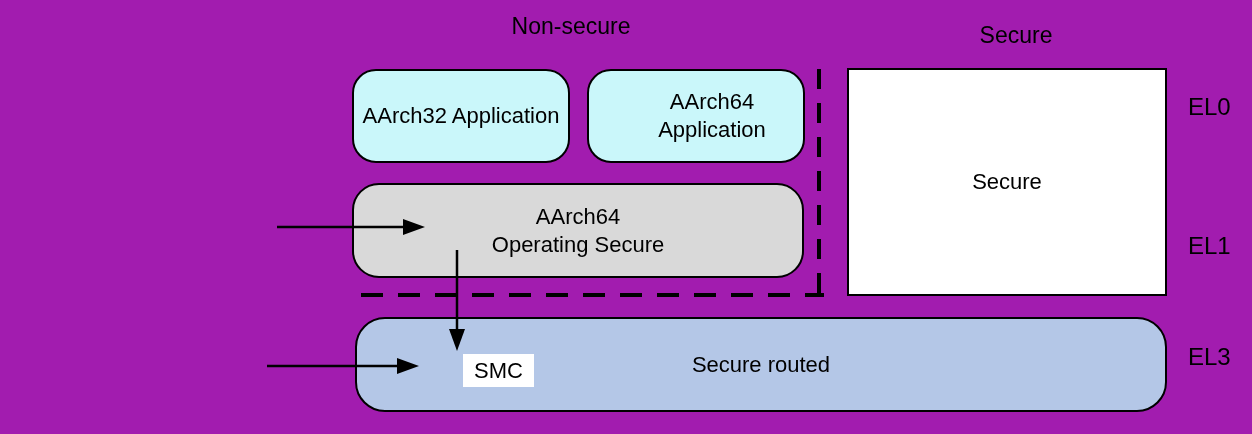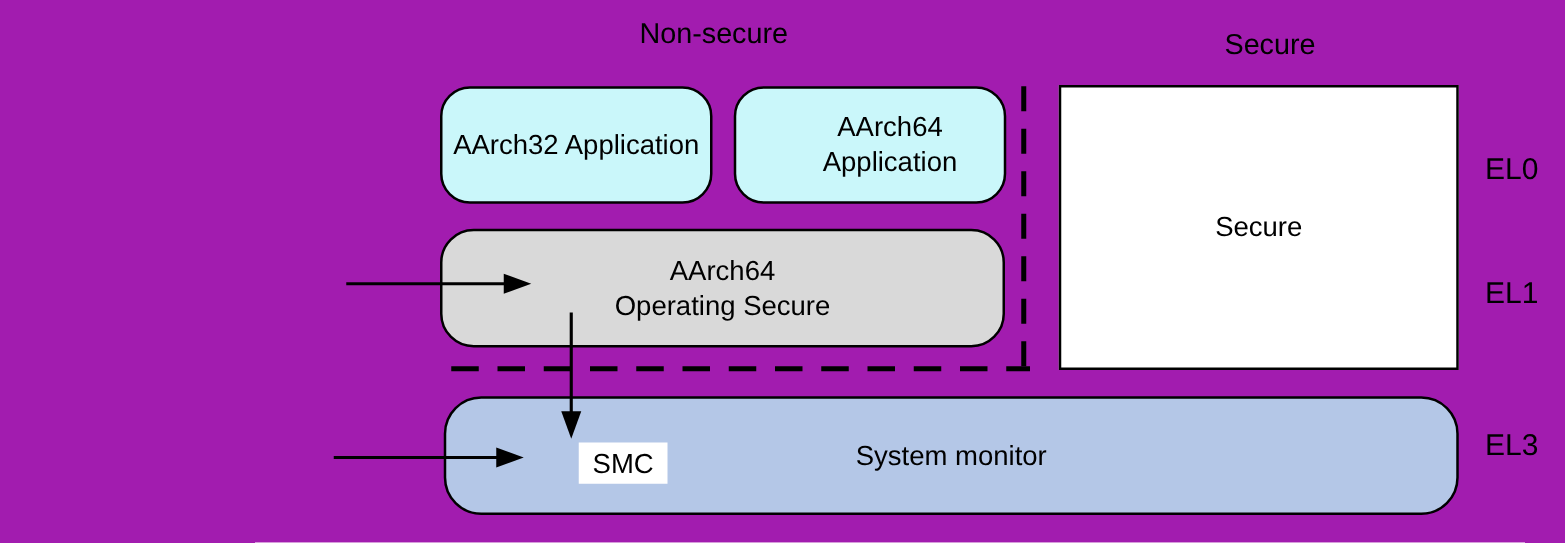--- a/index.html
+++ b/index.html
@@ -89,22 +89,22 @@
     margin-left: 40px;
   }
 
   
   .el-label {
     position: absolute;
     left: 1188px;
     font-size: 24px;
     white-space: nowrap;
   }
-  .el0 { top: 122px; }
-  .el1 { top: 221px; }
+  .el0 { top: 93px; }
+  .el1 { top: 232px; }
   .el3 { top: 343px; }
 
   
   .annotation {
     position: absolute;
     font-size: 23px;
     line-height: 29px;
     white-space: nowrap;
   }
   .annotation-irq { left: 28px; top: 198px; }
@@ -139,21 +139,21 @@
   <div class="node os-box" style="background: rgb(217, 217, 217);">
     <span>AArch64</span>
     <span>Operating Secure</span>
   </div>
 
   <div class="node secure-world-box" style="background: rgb(255, 255, 255);">
     <span>Secure</span>
   </div>
 
   <div class="node monitor-box" style="background: rgb(180, 199, 231);">
-    <span>System monitor</span>
+    <span>Secure routed</span>
     <div class="smc-box" style="background: rgb(255, 255, 255);">
       <span>SMC</span>
     </div>
   </div>
 
   <div class="el-label el0">EL0</div>
   <div class="el-label el1">EL1</div>
   <div class="el-label el3">EL3</div>
 
 

